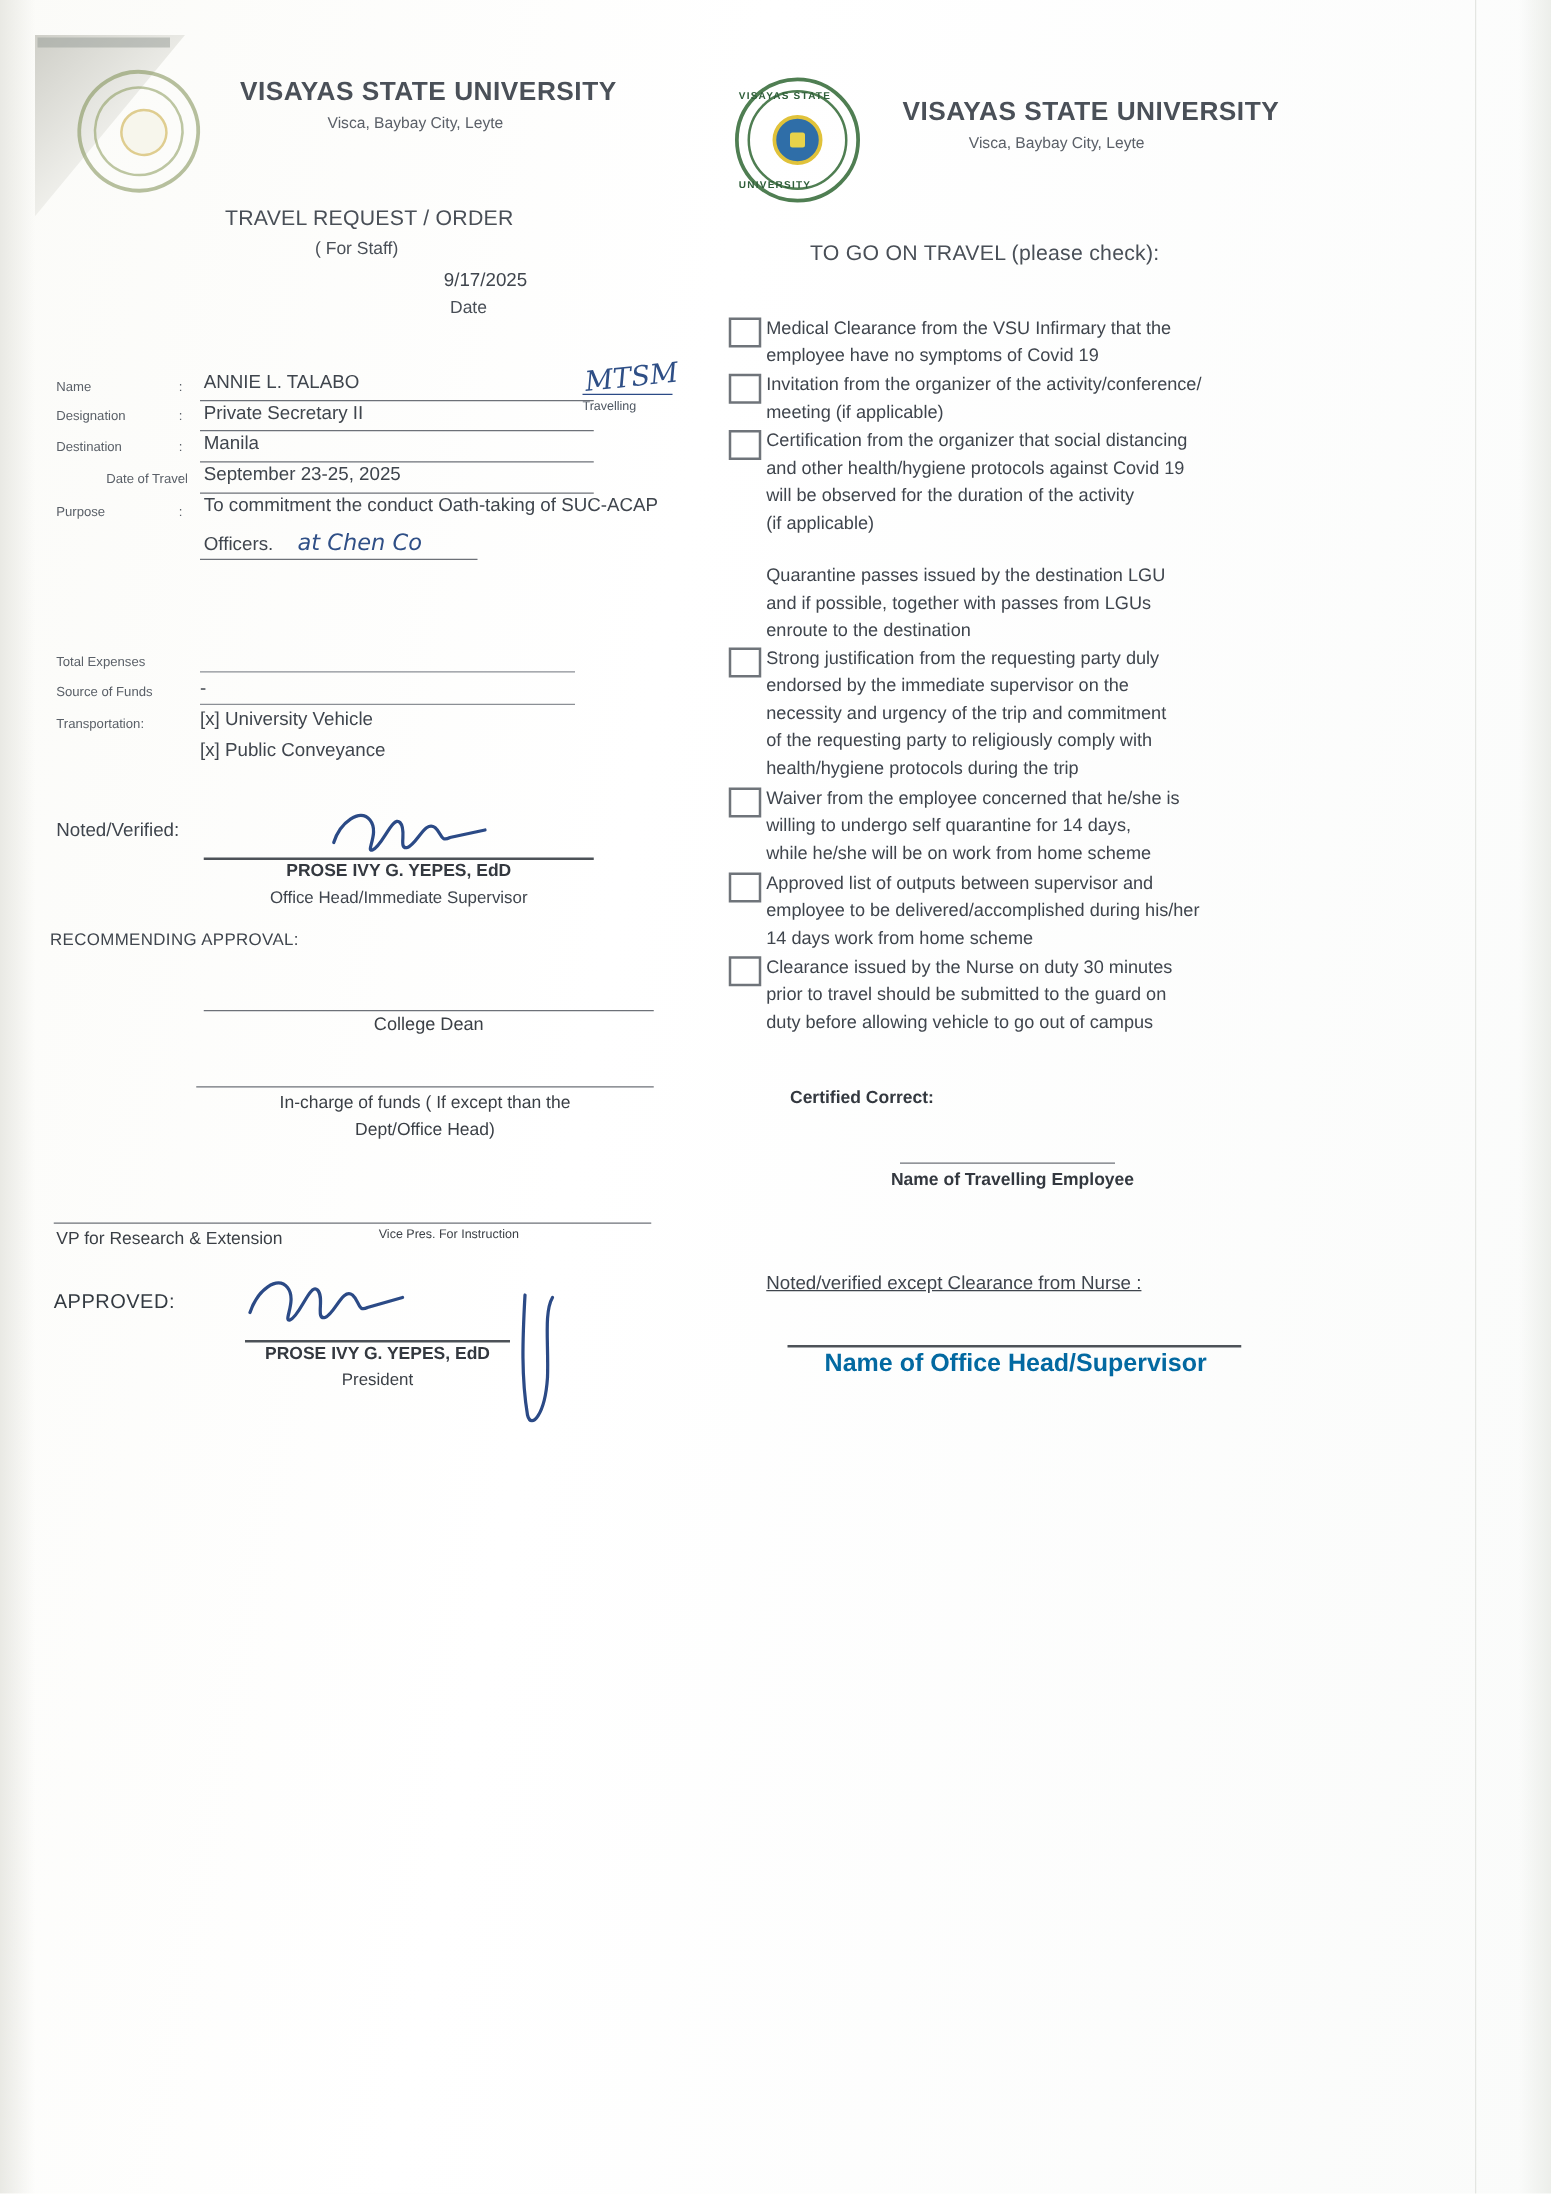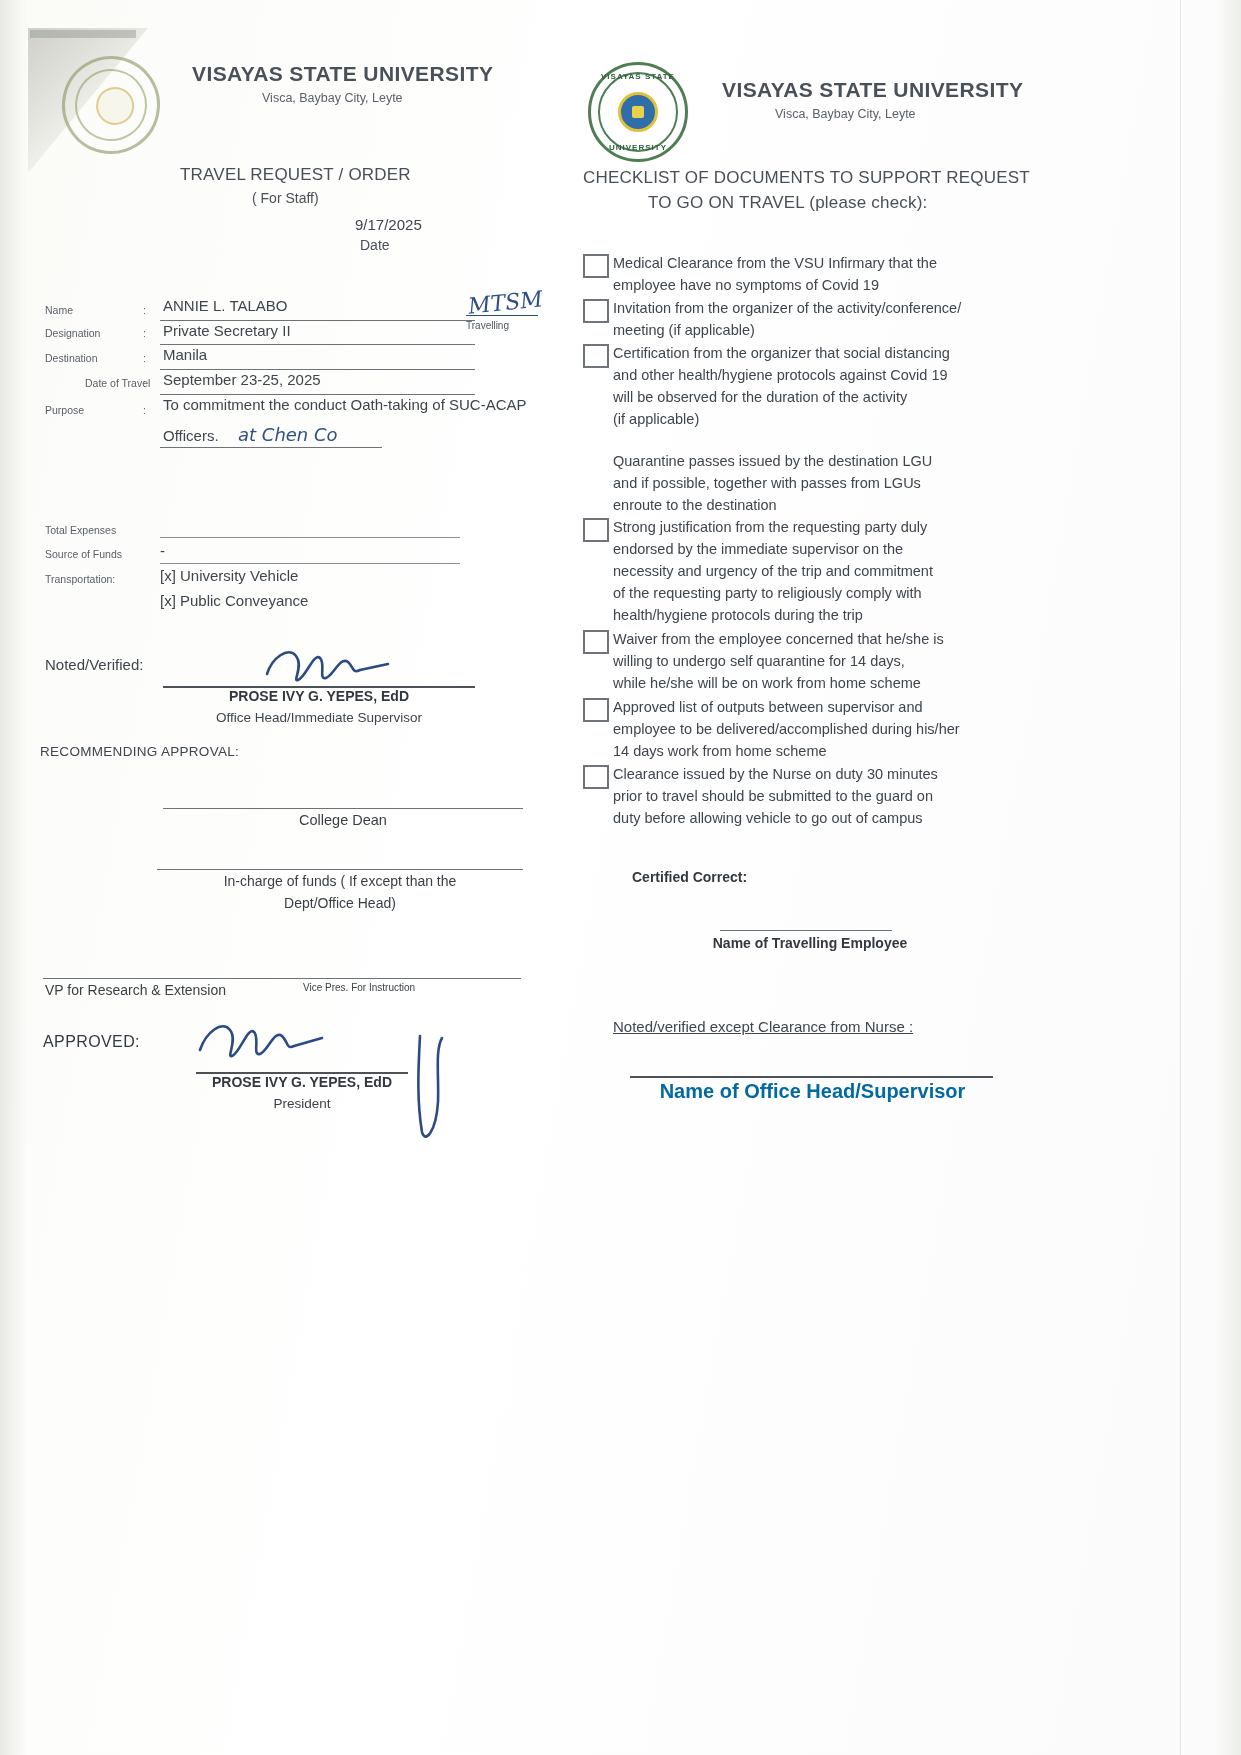--- a/index.html
+++ b/index.html
@@ -118,21 +118,21 @@
     content: "";
     position: absolute;
     left: 11px; top: 11px;
     width: 12px; height: 12px;
     background: #e8d24a;
     border-radius: 2px;
   }
   .seal-right .top-text, .seal-right .bottom-text {
     position: absolute;
     width: 100%;
-    text-align: center;
+    text-align: left;
     font-size: 8px;
     font-weight: bold;
     letter-spacing: 1px;
     color: #2f5e3a;
   }
   .seal-right .top-text { top: 7px; }
   .seal-right .bottom-text { bottom: 7px; }
 
   .abs { position: absolute; }
 
@@ -306,21 +306,20 @@
   <div class="seal seal-right">
     <div class="ring2"></div>
     <div class="top-text">VISAYAS STATE</div>
     <div class="core"></div>
     <div class="bottom-text">UNIVERSITY</div>
   </div>
 
   <div class="abs univ-title" style="left:722px; top:78px;">VISAYAS STATE UNIVERSITY</div>
   <div class="abs univ-sub" style="left:775px; top:107px;">Visca, Baybay City, Leyte</div>
 
-  <div class="abs sec-title" style="left:583px; top:168px;">CHECKLIST OF DOCUMENTS TO SUPPORT REQUEST</div>
   <div class="abs sec-title" style="left:648px; top:193px;">TO GO ON TRAVEL (please check):</div>
 
   <div class="chk" style="left:583px; top:254px;"></div>
   <div class="chk-text" style="left:613px; top:252px;">Medical Clearance from the VSU Infirmary that the</div>
   <div class="chk-text" style="left:613px; top:274px;">employee have no symptoms of Covid 19</div>
 
   <div class="chk" style="left:583px; top:299px;"></div>
   <div class="chk-text" style="left:613px; top:297px;">Invitation from the organizer of the activity/conference/</div>
   <div class="chk-text" style="left:613px; top:319px;">meeting (if applicable)</div>
 

